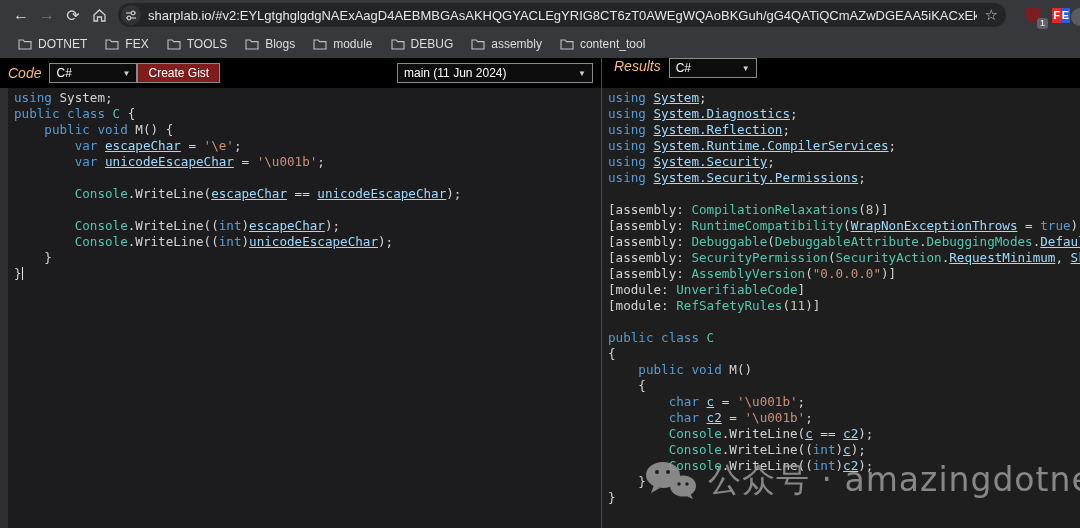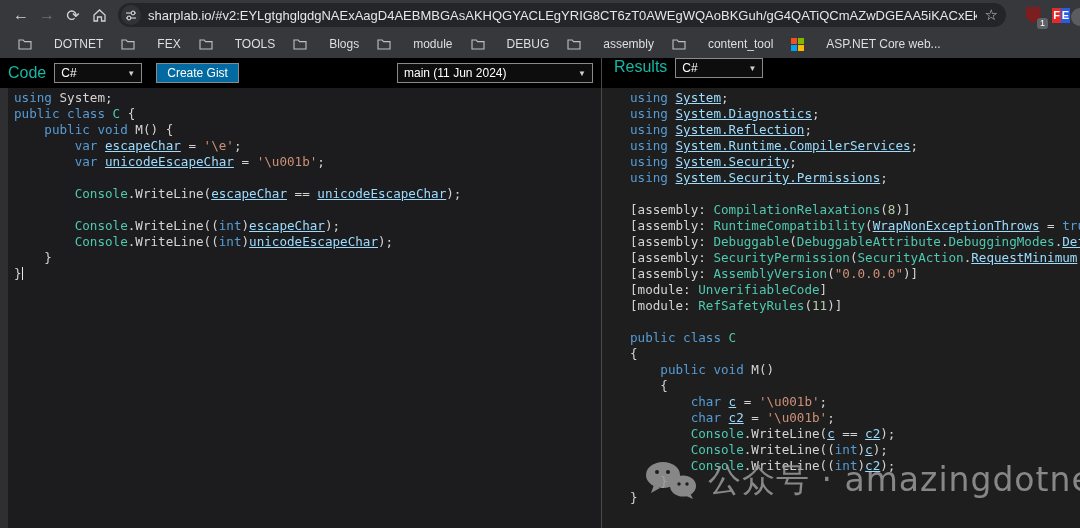--- a/index.html
+++ b/index.html
@@ -26,42 +26,42 @@
   .badge { position:absolute; right:-4px; bottom:-3px; background:#5f6368; color:#fff; font-size:9px;
            line-height:11px; padding:0 3px; border-radius:3px; }
   .fe-icon { display:flex; width:18px; height:15px; font-size:11px; font-weight:bold; color:#fff; }
   .fe-icon .f { background:#e32a2a; flex:1; text-align:center; line-height:15px; }
   .fe-icon .e { background:#2a5ce3; flex:1; text-align:center; line-height:15px; }
   .edge-icon { position:absolute; right:-9px; top:8px; width:18px; height:18px; border-radius:50%;
                background:#5a5c60; }
 
   .bookmarks-bar { height:28px; background:#37383b; display:flex; align-items:center; gap:2px;
                    padding:0 10px; flex:0 0 auto; }
-  .bm { display:flex; align-items:center; gap:22px; color:#dddfe2; font-size:12px; padding:3px 8px;
+  .bm { display:flex; align-items:center; gap:6px; color:#dddfe2; font-size:12px; padding:3px 8px;
         border-radius:6px; white-space:nowrap; }
   .ms-logo { display:grid; grid-template-columns:6px 6px; grid-template-rows:6px 6px; gap:1px; }
   .ms-logo i { display:block; }
 
   
   .app-toolbar { height:30px; background:#000; display:flex; align-items:center; flex:0 0 auto; }
   .tb-left { width:602px; height:100%; display:flex; align-items:center; padding:0 6px 0 8px;
              border-right:1px solid #4a4a4a; }
   .tb-right { flex:1; height:100%; display:flex; align-items:flex-start; padding:0 8px 0 12px; }
-  .tb-label { color:#14b8a6; font-size:16px; margin-right:8px; }
+  .tb-label { color:#fdba74; font-size:14px; margin-right:8px;font-style:italic; }
   .tb-select { height:20px; border:1px solid #8a8a8a; background:#0d0d0d; color:#fff; font-size:12px;
                display:flex; align-items:center; justify-content:space-between; padding:0 6px; }
   .tb-select .arrow { font-size:8px; color:#cfcfcf; margin-left:8px; }
   .sel-code { width:88px; }
   .sel-branch { width:196px; margin-left:auto; margin-right:2px;gap:24px; }
   .sel-results { width:88px; }
-  .tb-button { height:20px; border:1px solid #8a8a8a; background:#0369a1; color:#fff; font-size:12px;
-               display:flex; align-items:center; padding:0 10px; margin-left:14px; }
-
-  
-  .panes { flex:1 1 auto; display:flex; min-height:0;gap:22px; }
+  .tb-button { height:20px; border:1px solid #8a8a8a; background:#7f1d1d; color:#fff; font-size:12px;
+               display:flex; align-items:center; padding:0 10px; }
+
+  
+  .panes { flex:1 1 auto; display:flex; min-height:0; }
   .pane-left { width:602px; background:#1c1c1e; border-right:1px solid #4a4a4a; display:flex; }
   .gutter-strip { width:8px; background:#2f2f31; flex:0 0 auto; }
   .pane-right { flex:1; background:#1e1e1e; min-width:0; }
   .code { padding:2px 0 0 6px; font-family:"DejaVu Sans Mono", monospace; font-size:12.6px;
           line-height:16px; white-space:pre; overflow:hidden; }
   .code-line { height:16px; }
   .tok-k { color:var(--c-keyword,#569cd6); }
   .tok-t { color:var(--c-type,#4ec9b0); }
   .tok-v { color:var(--c-variable,#9cdcfe);text-decoration:underline; }
   .tok-s { color:var(--c-string,#ce9178); }
@@ -164,29 +164,20 @@
           </svg>
           <span>assembly</span>
         </div>
         <div class="bm">
           <svg width="14" height="12" viewBox="0 0 14 12">
             <path d="M1 2h4.2l1.3 1.6H13v7.4H1z" fill="none" stroke="#bdc1c6" stroke-width="1.1"></path>
           </svg>
           <span>content_tool</span>
         </div>
       </div>
-    <div class="bm">
-      <span class="ms-logo">
-        <i style="background:#f25022"></i>
-          <i style="background:#7fba00"></i>
-          <i style="background:#00a4ef"></i>
-          <i style="background:#ffb900"></i>
-      </span>
-      <span>ASP.NET Core web...</span>
-    </div>
   </div>
 
   <div class="app-toolbar">
     <div class="tb-left">
       <span class="tb-label">Code</span>
       <div class="tb-select sel-code">
         <span>C#</span>
         <span class="arrow">▼</span>
       </div>
       <div class="tb-button">Create Gist</div>

